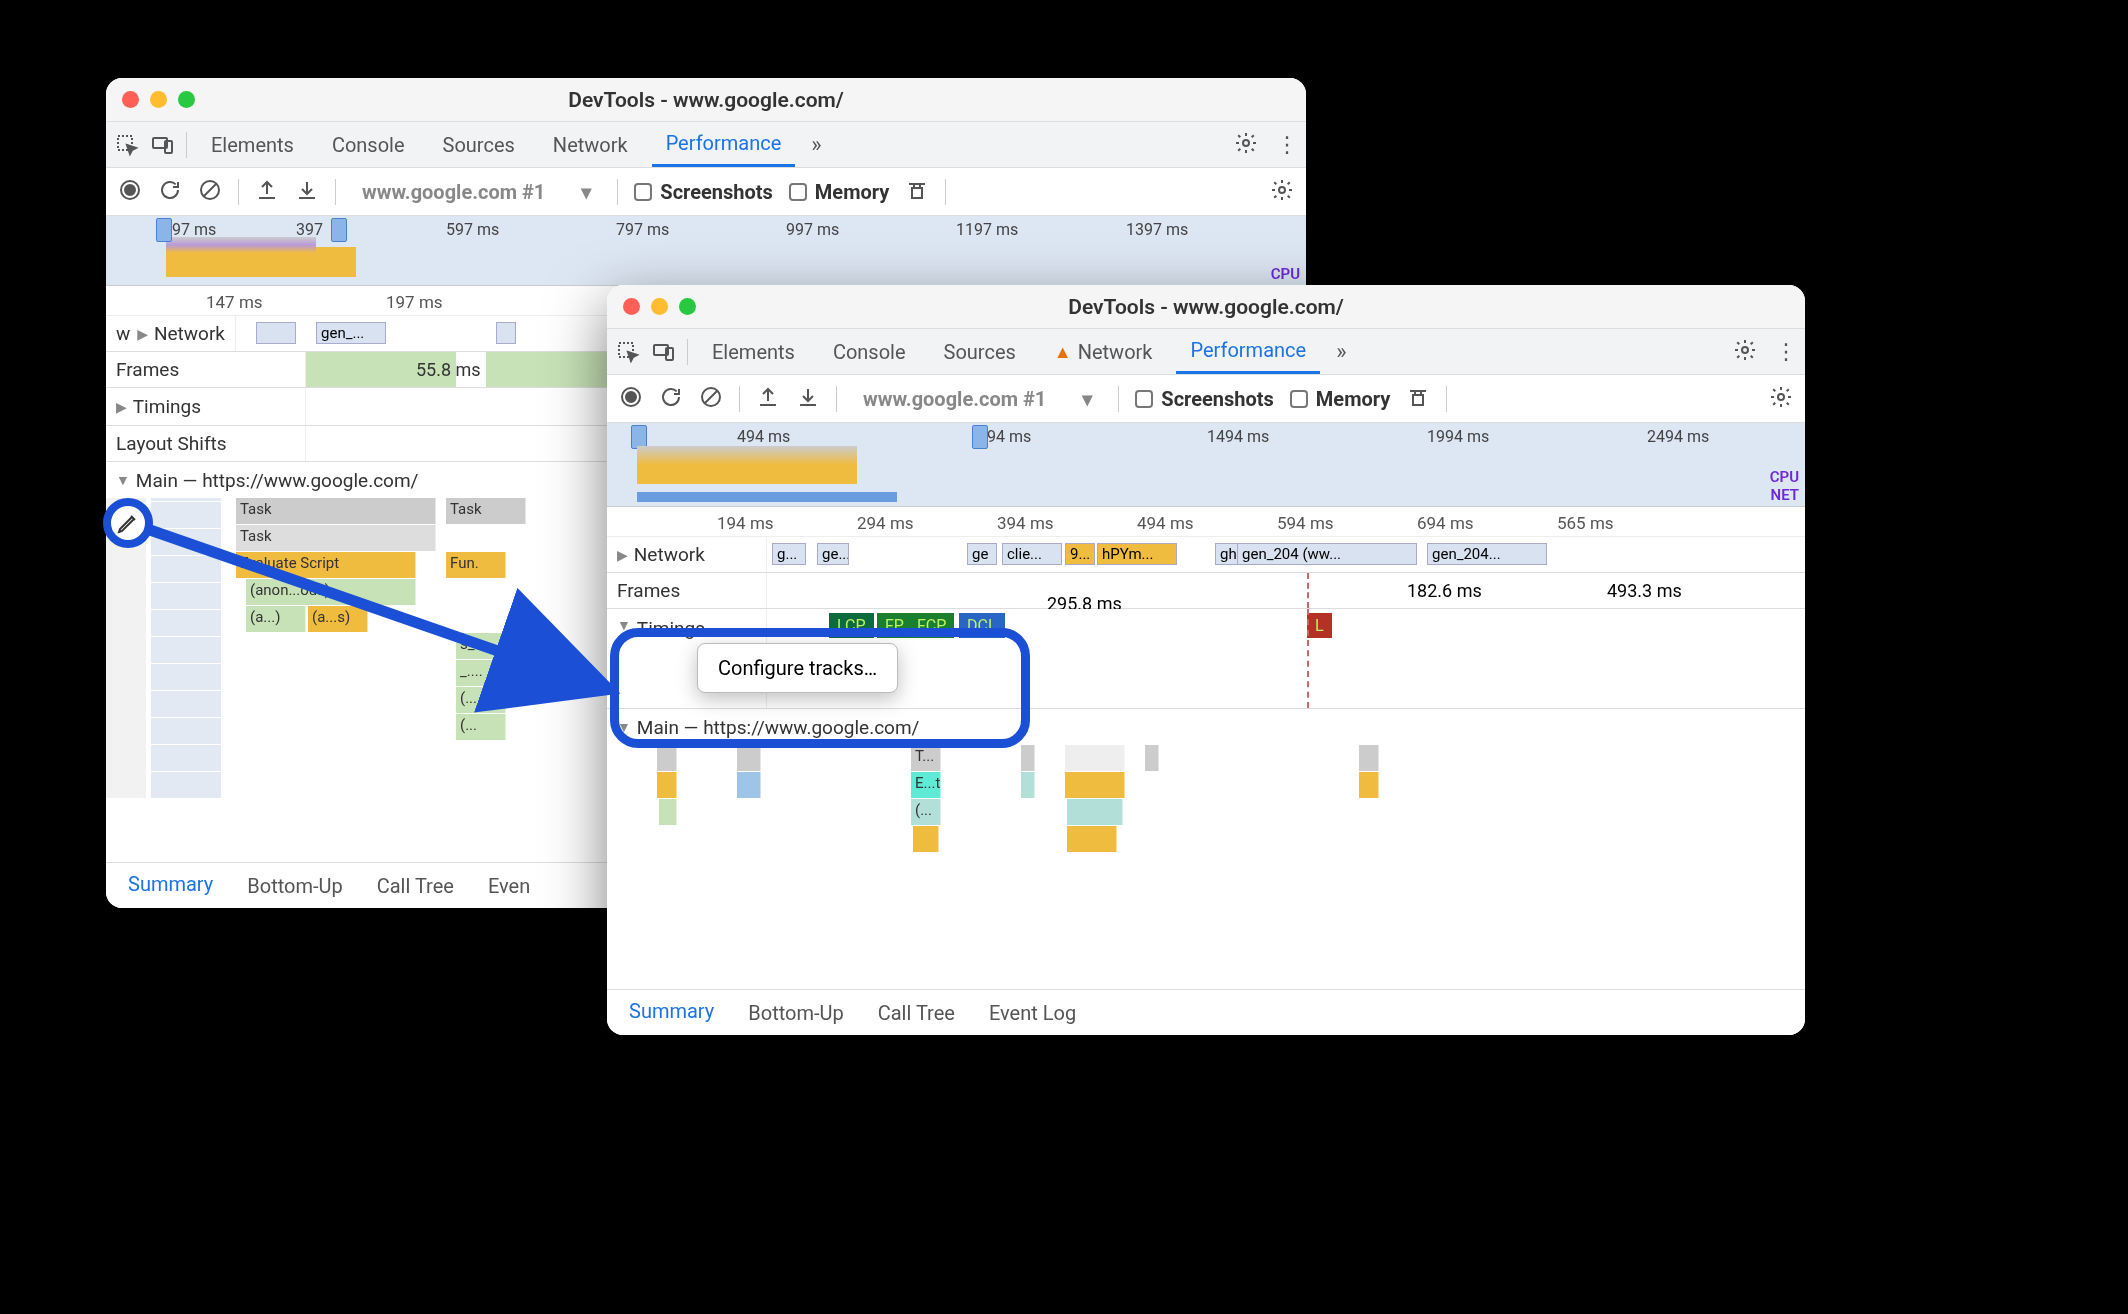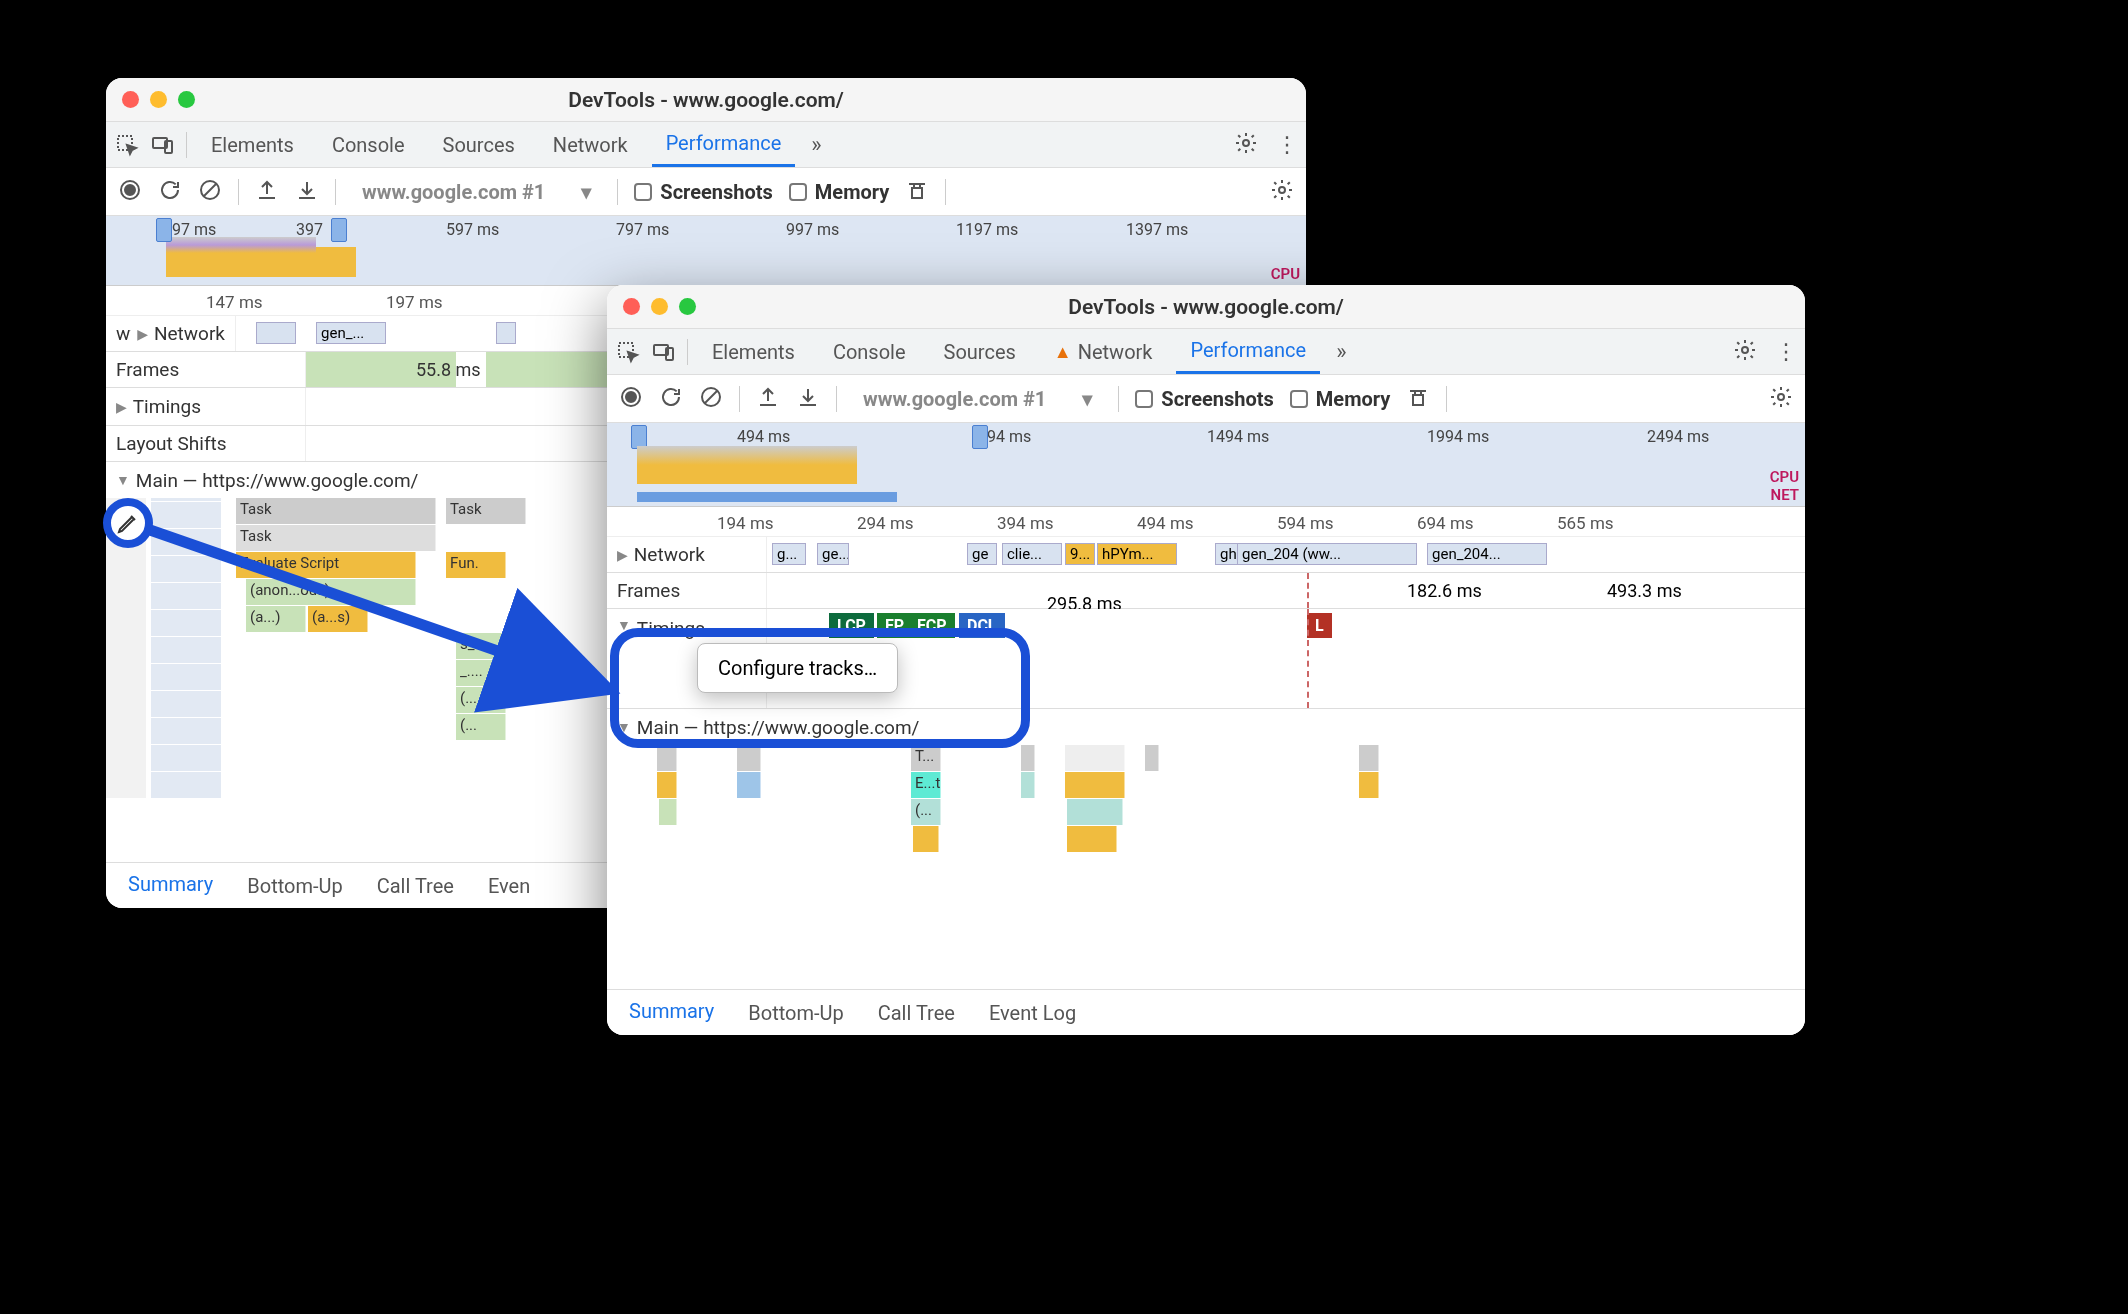--- a/index.html
+++ b/index.html
@@ -19,28 +19,28 @@
   .tab { padding: 0 14px; height: 100%; display: flex; align-items: center; font-size: 20px; color: #555; cursor: pointer; gap:6px;}
   .tab.active { color: #1a73e8; border-bottom: 3px solid #1a73e8; }
   .more { margin-left: 6px; font-size: 22px; color: #555;}
   .rtools { margin-left: auto; display: flex; gap: 18px; align-items: center;}
   .toolbar { height: 48px; display: flex; align-items: center; gap: 16px; padding: 0 12px; border-bottom: 1px solid #ddd; background: #fff; font-weight: bold;}
   .sel { color: #888; font-size: 20px; padding: 0 10px; display: flex; align-items:center; gap:6px;}
   .chk { display: flex; align-items: center; gap: 8px; font-size: 20px; color: #333;}
   .chkbox { width: 18px; height: 18px; border: 2px solid #777; border-radius: 4px; }
   .sep { width: 1px; height: 26px; background: #ccc; }
   .overview { height: 70px; background: #dde6f3; position: relative; border-bottom: 1px solid #ccc;}
-  .ovlabel { position: absolute; right: 6px; bottom: 2px; font-size: 15px; font-weight: 600; color: #be185d;}
+  .ovlabel { position: absolute; right: 6px; bottom: 2px; font-size: 15px; font-weight: 600; color: #6d28d9;}
   .ruler { height: 30px; background: #fff; display: flex; position: relative; font-size: 17px; color: #555; border-bottom:1px solid #eee;}
   .rtick { position: absolute; top: 6px;}
   .track { display: flex; border-bottom: 1px solid #ddd; min-height: 36px; align-items: stretch; position: relative;}
   .trackhead { width: 200px; padding: 6px 10px; font-size: 19px; color: #333; display: flex; align-items: center; gap: 6px; flex-shrink:0; background:#fff; border-right:1px solid #eee;}
   .trackbody { flex: 1; position: relative; background: #fff;}
   .chev { font-size: 14px; color: #888;}
-  .badge { display:inline-block; padding: 3px 8px; font-size: 16px; color: #ffffff; font-weight:700;}
+  .badge { display:inline-block; padding: 3px 8px; font-size: 16px; color: #bef264; font-weight:400;}
   .b-fp { background: #1a7f2e; }
   .b-fcp { background: #1a7f2e; }
   .b-lcp { background: #0d6b3d; }
   .b-dcl { background: #2965c4; }
   .b-l { background: #b33125; }
   .flame { position:relative; background:#fff; height: 220px; overflow: hidden;}
   .fl-row { display:flex; height: 26px; margin-bottom:1px;}
   .fl-seg { font-size: 15px; color: #333; padding: 2px 4px; white-space: nowrap; overflow:hidden; border-right:1px solid rgba(255,255,255,0.5);}
   .bottombar { height: 46px; display: flex; align-items: center; gap: 26px; padding: 0 18px; border-top: 1px solid #ddd; background: #fff;}
   .btab { font-size: 20px; color: #555; padding: 18px 4px; cursor: pointer;}

